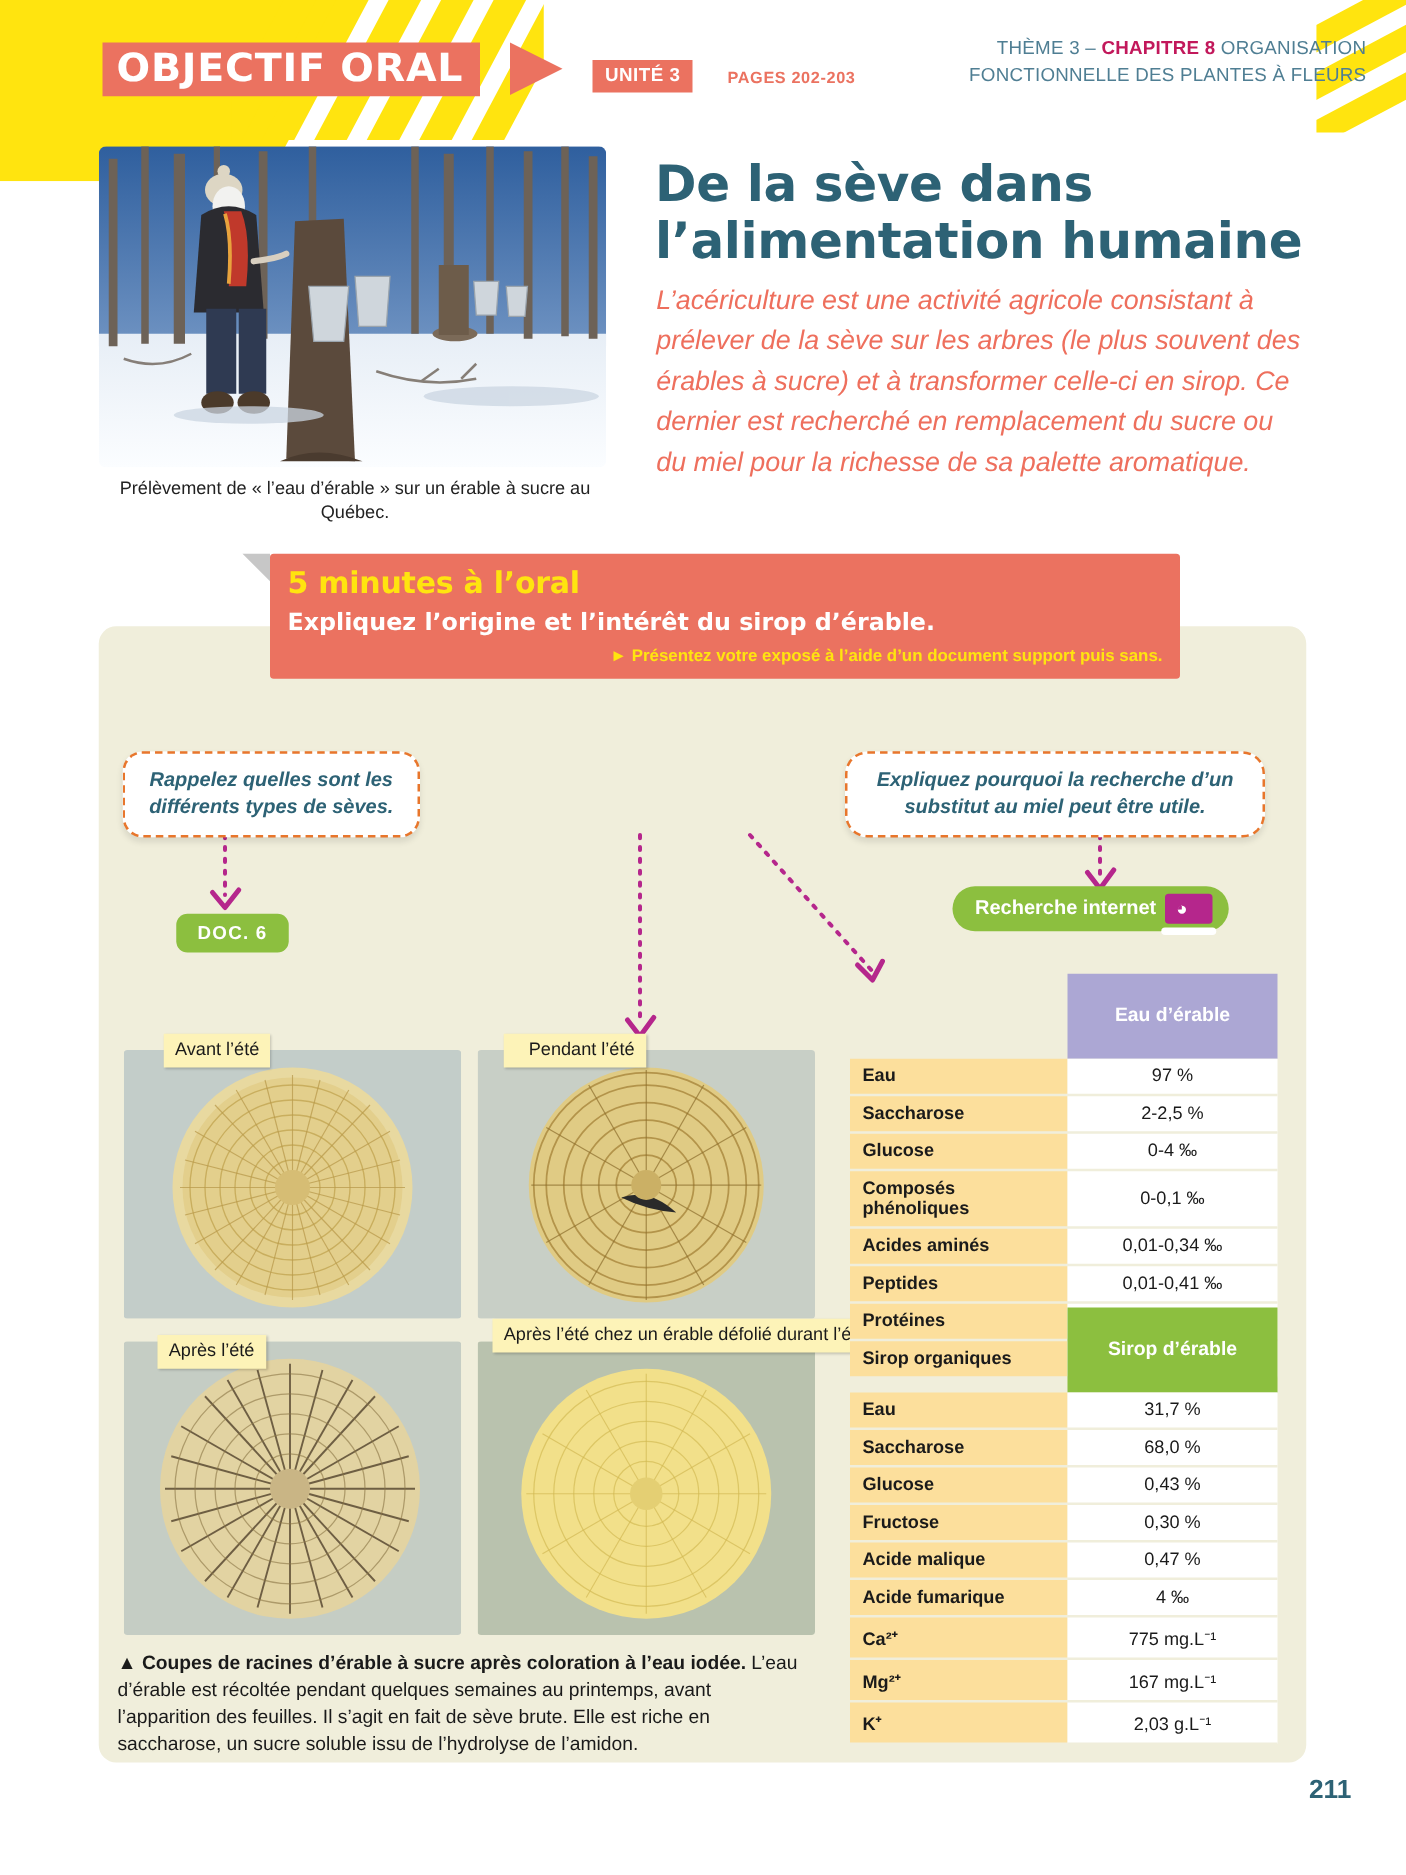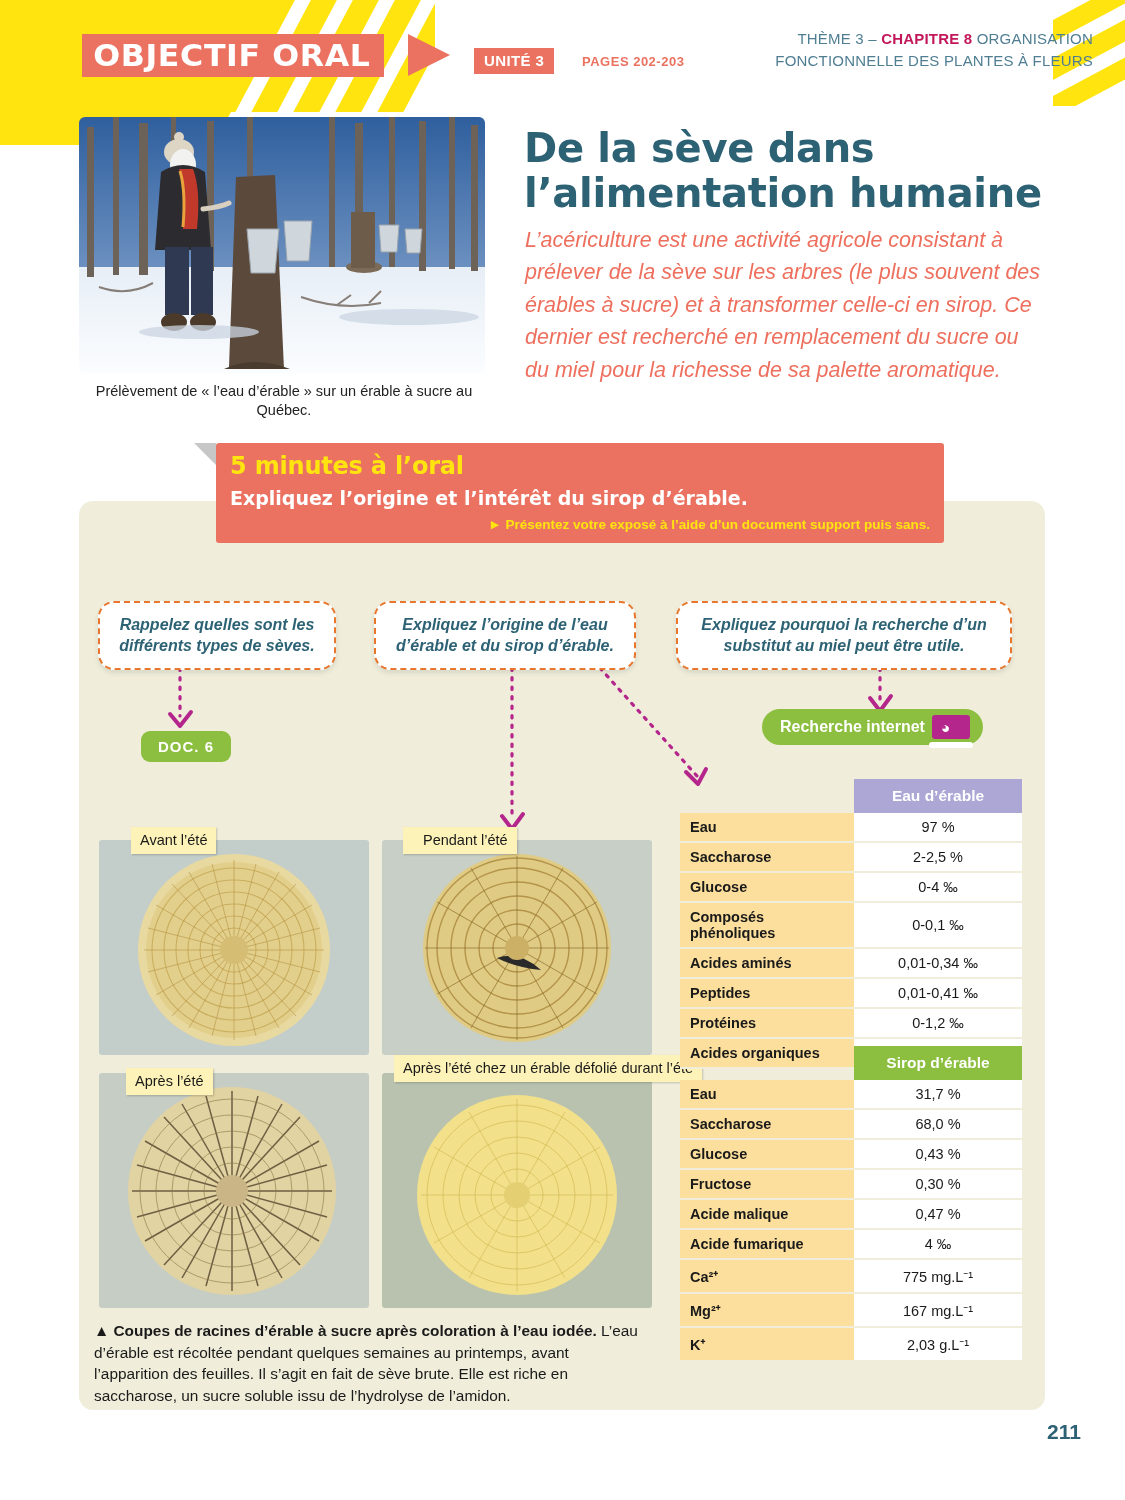--- a/index.html
+++ b/index.html
@@ -66,21 +66,21 @@
   .oral-hint { position:absolute; right:14px; top:74px; color:#ffe40f; font-size:13.5px;
      font-weight:bold; }
 
   
   .bubble { position:absolute; background:#fff; border:2.5px dashed #e8762c;
      border-radius:16px; padding:11px 2px; text-align:center; font-style:italic;
      font-weight:bold; font-size:16px; line-height:1.33; color:#2d6275;
      box-shadow:0 3px 5px rgba(0,0,0,.10); }
   #bubble-1 { left:98px; top:601px; width:238px; }
   #bubble-2 { left:374px; top:601px; width:262px; }
-  #bubble-3 { left:676px; top:601px; width:336px; }
+  #bubble-3 { left:676px; top:601px; width:336px;border-radius:18px; }
 
   
   .arrow-svg { position:absolute; left:0; top:0; width:1125px; height:1500px;
      pointer-events:none; }
 
   
   .doc-chip { position:absolute; left:141px; top:731px; background:#8cbf3f; color:#fff;
      font-weight:bold; font-size:15px; letter-spacing:1px; padding:7px 17px; border-radius:9px; }
   .rech-chip { position:absolute; left:762px; top:709px; background:#8cbf3f; color:#fff;
      font-weight:bold; font-size:16px; padding:9px 58px 9px 18px; border-radius:19px; }
@@ -103,21 +103,21 @@
   #mlabel-1 { left:131px; top:827px; }
   #mlabel-2 { left:403px; top:827px;padding-left:20px; }
   #mlabel-3 { left:126px; top:1068px; }
   #mlabel-4 { left:394px; top:1055px; text-align:center; }
 
   
   .tbl { position:absolute; width:342px; border-collapse:collapse; font-size:14.5px; }
   #tbl-eau { left:680px; top:779px; }
   #tbl-sirop { left:680px; top:1046px; }
   .tbl th.blank { background:transparent; border:none; }
-  .tbl th.hdr { color:#fff; font-weight:bold; font-size:15.5px; padding:8px 6px;
+  .tbl th.hdr { color:#fff; font-weight:bold; font-size:15.5px; padding:25px 6px;
      text-align:center;margin-top:24px; }
   #tbl-eau th.hdr { background:#aca7d4; }
   #tbl-sirop th.hdr { background:#8cbf3f; }
   .tbl td { padding:6px 10px; border-bottom:2px solid #f0eedb; }
   .tbl td.k { background:#fcdf9c; font-weight:bold; color:#1a1a1a; width:174px; }
   .tbl td.v { background:#fff; text-align:center; color:#1a1a1a; }
 
   
   .cap { position:absolute; font-size:15.4px; line-height:1.4; color:#1a1a1a; }
   .cap b { font-weight:bold; }
@@ -247,21 +247,20 @@
     </g>
   </svg>
 
   <div class="oral-box">
     <div class="oral-title">5 minutes à l’oral</div>
     <div class="oral-sub">Expliquez l’origine et l’intérêt du sirop d’érable.</div>
     <div class="oral-hint">► Présentez votre exposé à l’aide d’un document support puis sans.</div>
   </div>
 
   <div class="bubble" id="bubble-1">Rappelez quelles sont les différents types de sèves.</div>
-  <div class="bubble" id="bubble-2">Expliquez l’origine de l’eau d’érable et du sirop d’érable.</div>
   <div class="bubble" id="bubble-3">Expliquez pourquoi la recherche d’un substitut au miel peut être utile.</div>
 
   <div class="doc-chip">DOC. 6</div>
   <div class="rech-chip">
     <span>Recherche internet</span>
     <span class="laptop">
       <span class="scr"></span>
         <span class="wifi">◕</span>
         <span class="base"></span>
     </span>
@@ -451,21 +450,21 @@
         </tr>
         <tr>
           <td class="k">Peptides</td>
           <td class="v">0,01-0,41 ‰</td>
         </tr>
         <tr>
           <td class="k">Protéines</td>
           <td class="v">0-1,2 ‰</td>
         </tr>
         <tr>
-          <td class="k">Acides organiques</td>
+          <td class="k">Sirop organiques</td>
           <td class="v">0-1 ‰</td>
         </tr>
       </tbody>
   </table>
 
   <table class="tbl" id="tbl-sirop">
     <thead>
         <tr>
       <th class="blank"></th>
       <th class="hdr">Sirop d’érable</th>

